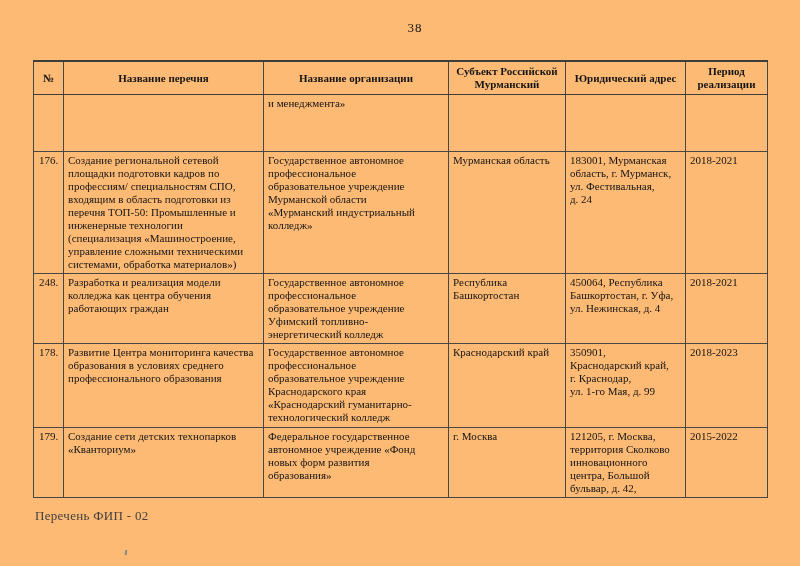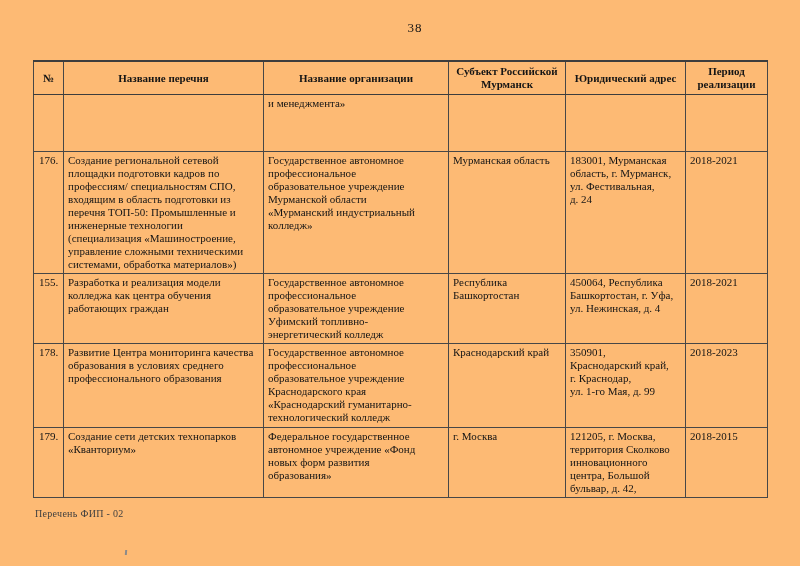--- a/index.html
+++ b/index.html
@@ -68,21 +68,21 @@
     font-size: 11.5px;
     height: 13px;
     vertical-align: middle;
     padding: 1px 4px;
   }
   tr.row-body179 { height: 65px; }
   .footer-note {
     position: absolute;
     left: 35px;
     top: 508px;
-    font-size: 10px;
+    font-size: 13px;
     color: #3f3f3f;
     letter-spacing: 0.3px;
   }
   .scan-mark {
     position: absolute;
     left: 125px;
     top: 550px;
     width: 2px;
     height: 5px;
     background: #8a8a8a;
@@ -103,21 +103,21 @@
       <col style="width:185px">
       <col style="width:117px">
       <col style="width:120px">
       <col style="width:82px">
     </colgroup>
     <thead>
       <tr>
         <th>№</th>
         <th>Название перечня</th>
         <th>Название организации</th>
-        <th>Субъект Российской Мурманск</th>
+        <th>Субъект Российской Мурманский</th>
         <th>Юридический адрес</th>
         <th>Период реализации</th>
       </tr>
     </thead>
     <tbody>
       <tr class="row-cont">
         <td class="num"></td>
         <td></td>
         <td class="pre">и менеджмента»</td>
         <td></td>
@@ -144,21 +144,21 @@
 колледж»</td>
         <td class="pre">Мурманская область</td>
         <td class="pre">183001, Мурманская
 область, г. Мурманск,
 ул. Фестивальная,
 д. 24</td>
         <td>2018-2021</td>
       </tr>
 
       <tr class="row-body177">
-        <td class="num">155.</td>
+        <td class="num">248.</td>
         <td class="pre">Разработка и реализация модели
 колледжа как центра обучения
 работающих граждан</td>
         <td class="pre">Государственное автономное
 профессиональное
 образовательное учреждение
 Уфимский топливно-
 энергетический колледж</td>
         <td class="pre">Республика
 Башкортостан</td>
@@ -195,21 +195,21 @@
         <td class="pre">Федеральное государственное
 автономное учреждение «Фонд
 новых форм развития
 образования»</td>
         <td class="pre">г. Москва</td>
         <td class="pre">121205, г. Москва,
 территория Сколково
 инновационного
 центра, Большой
 бульвар, д. 42,</td>
-        <td>2018-2015</td>
+        <td>2015-2022</td>
       </tr>
     </tbody>
   </table>
 
   <div class="footer-note">Перечень ФИП - 02</div>
 
   <div class="scan-mark"></div>
 
 </div>
 

